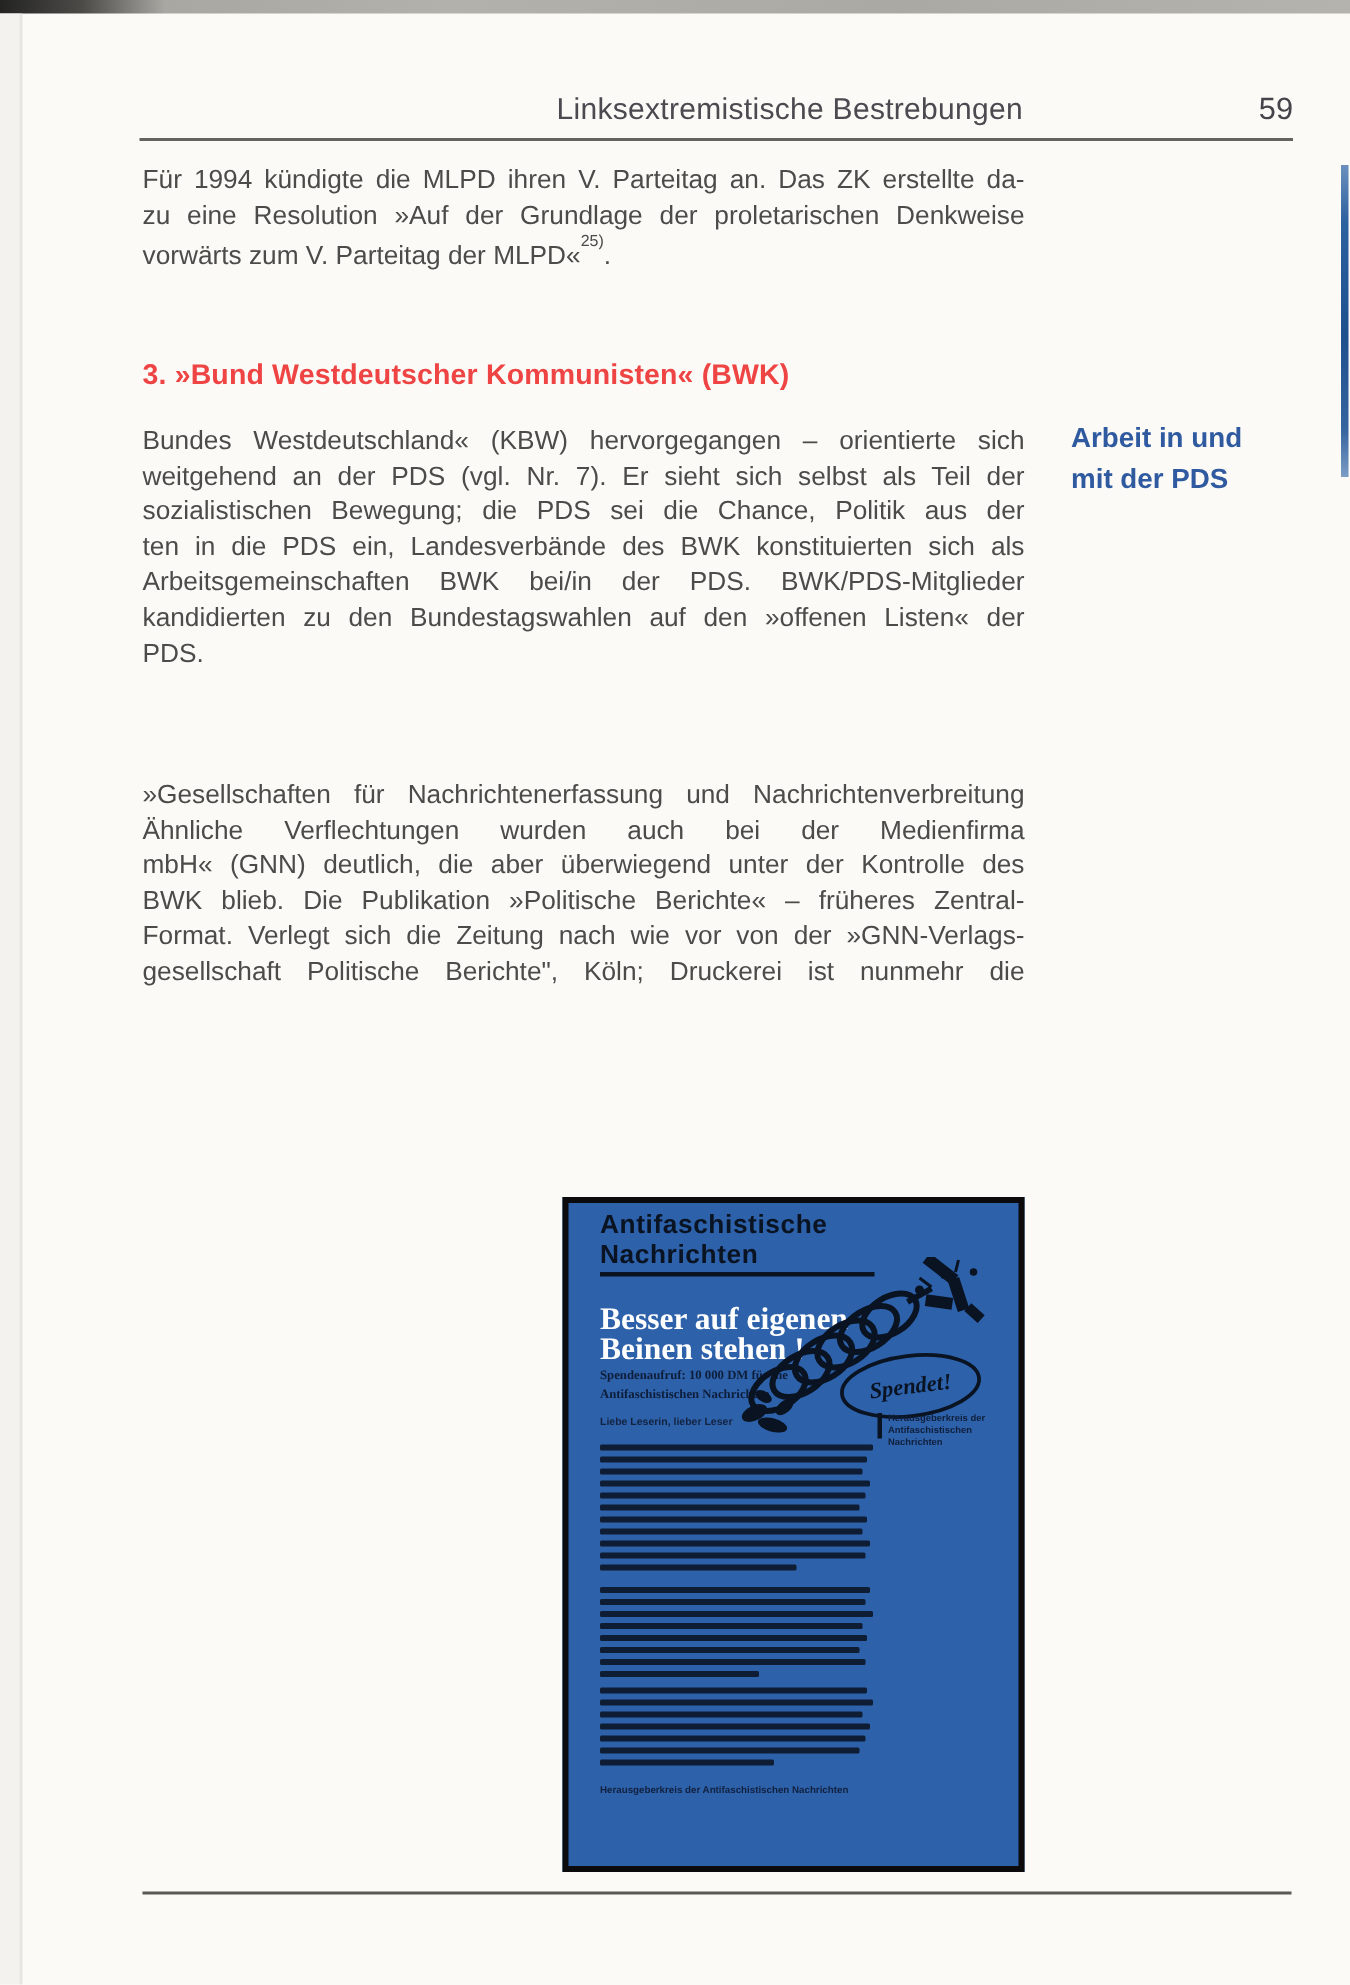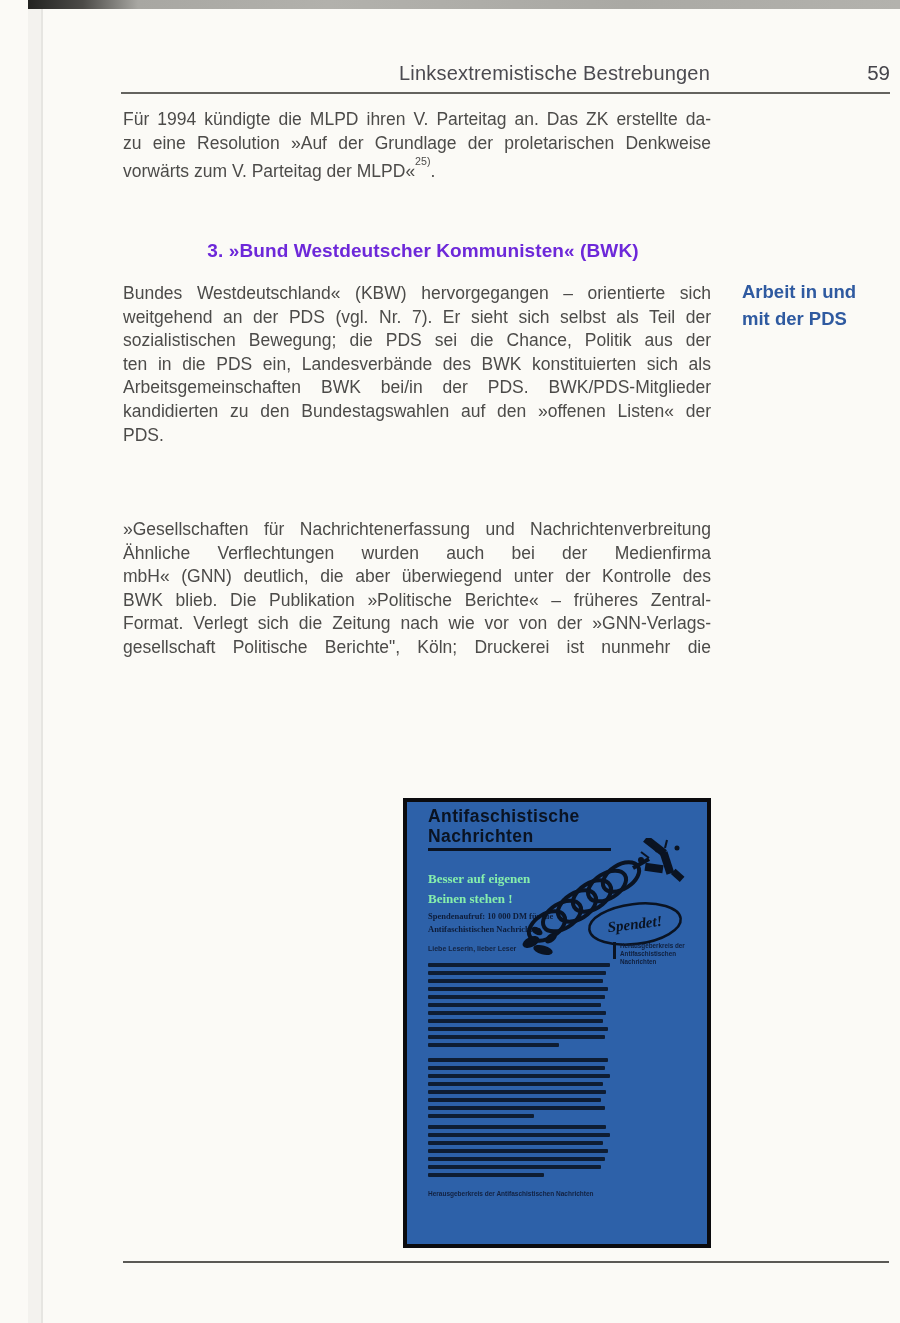--- a/index.html
+++ b/index.html
@@ -3,21 +3,21 @@
 <meta charset="utf-8">
 <style>
   * { margin: 0; padding: 0; box-sizing: border-box; }
   html,body { width: 900px; height: 1323px; }
   body {
     position: relative;
     background: #fbfaf6;
     font-family: "Liberation Sans", sans-serif;
     overflow: hidden;
   }
-  .page { position: absolute; inset: 0; margin-left: 28px; }
+  .page { position: absolute; inset: 0; }
 
   
   .scan-top {
     position: absolute; left: 0; top: 0; width: 900px; height: 9px;
     background: linear-gradient(90deg, #232321 0px, #4c4b48 55px, #a8a7a2 110px, #b2b1ac 300px, #aaa9a4 600px, #b4b3ae 900px);
   }
   .left-tint { position: absolute; left: 0; top: 9px; width: 13px; height: 1314px; background: #f3f2ee; }
   .fold-line { position: absolute; left: 13px; top: 9px; width: 2px; height: 1314px; background: #e6e5e1; }
 
   
@@ -35,39 +35,39 @@
   
   .para { position: absolute; left: 95px; width: 588px; font-size: 17.5px; line-height: 23.6px; color: #4c4b49; }
   .para .line { text-align: justify; text-align-last: justify; white-space: normal; }
   .para .line.last { text-align-last: left; }
   .para sup { font-size: 61%; position: relative; top: -0.48em; }
   .p1 { top: 108px; }
   .p2 { top: 282px; }
   .p3 { top: 518px; }
   .section-heading {
     position: absolute; left: 95px; top: 240px; width: 600px;
-    font-size: 19px; font-weight: bold; color: #6d28d9; letter-spacing: 0.1px; text-align: center;
+    font-size: 19px; font-weight: bold; color: #ef4444; letter-spacing: 0.1px;
   }
   .margin-note {
     position: absolute; left: 714px; top: 278px; width: 150px;
     font-size: 18.5px; font-weight: bold; color: #2f5aa0; line-height: 27px;
   }
   .blue-bar {
     position: absolute; left: 894px; top: 110px; width: 5px; height: 208px;
     background: linear-gradient(180deg, #6a90bd 0%, #2e619f 18%, #1e508e 55%, #35659f 85%, #7b9cc4 100%);
   }
 
   
   .cover {
     position: absolute; left: 375px; top: 798px; width: 308px; height: 450px;
     background: #2d61a9; border: 4px solid #0b0b0e;
   }
   .cv-title { position: absolute; left: 21px; top: 5px; font-size: 17.5px; line-height: 19.5px; font-weight: 800; color: #0a1322; letter-spacing: 0.4px; }
   .cv-underline { position: absolute; left: 21px; top: 46px; width: 183px; height: 3px; background: #0a1322; }
-  .cv-headline { position: absolute; left: 21px; top: 67px; font-family: "Liberation Serif", serif; font-size: 13px; line-height: 20px; font-weight: bold; color: #86efac; }
+  .cv-headline { position: absolute; left: 21px; top: 67px; font-family: "Liberation Serif", serif; font-size: 21px; line-height: 20px; font-weight: bold; color: #ffffff; }
   .cv-appeal { position: absolute; left: 21px; top: 108px; font-family: "Liberation Serif", serif; font-size: 8.5px; line-height: 12.5px; font-weight: bold; color: #0e1d3a; }
   .cv-illust { position: absolute; left: 110px; top: 36px; }
   .cv-salutation { position: absolute; left: 21px; top: 143px; font-size: 7px; font-weight: bold; color: #132341; }
   .sim-lines { position: absolute; }
   .sim-line { height: 4px; margin-bottom: 4px; background: rgba(10,19,34,0.88); border-radius: 1px; }
   .cv-pA { left: 21px; top: 161px; width: 182px; }
   .cv-pB { left: 21px; top: 256px; width: 182px; }
   .cv-pC { left: 21px; top: 323px; width: 182px; }
   .cv-footer { position: absolute; left: 21px; top: 388px; width: 190px; font-size: 6.5px; font-weight: bold; color: #122140; }
   .cv-divider { position: absolute; left: 206px; top: 140px; width: 3px; height: 17px; background: #0a1322; }

